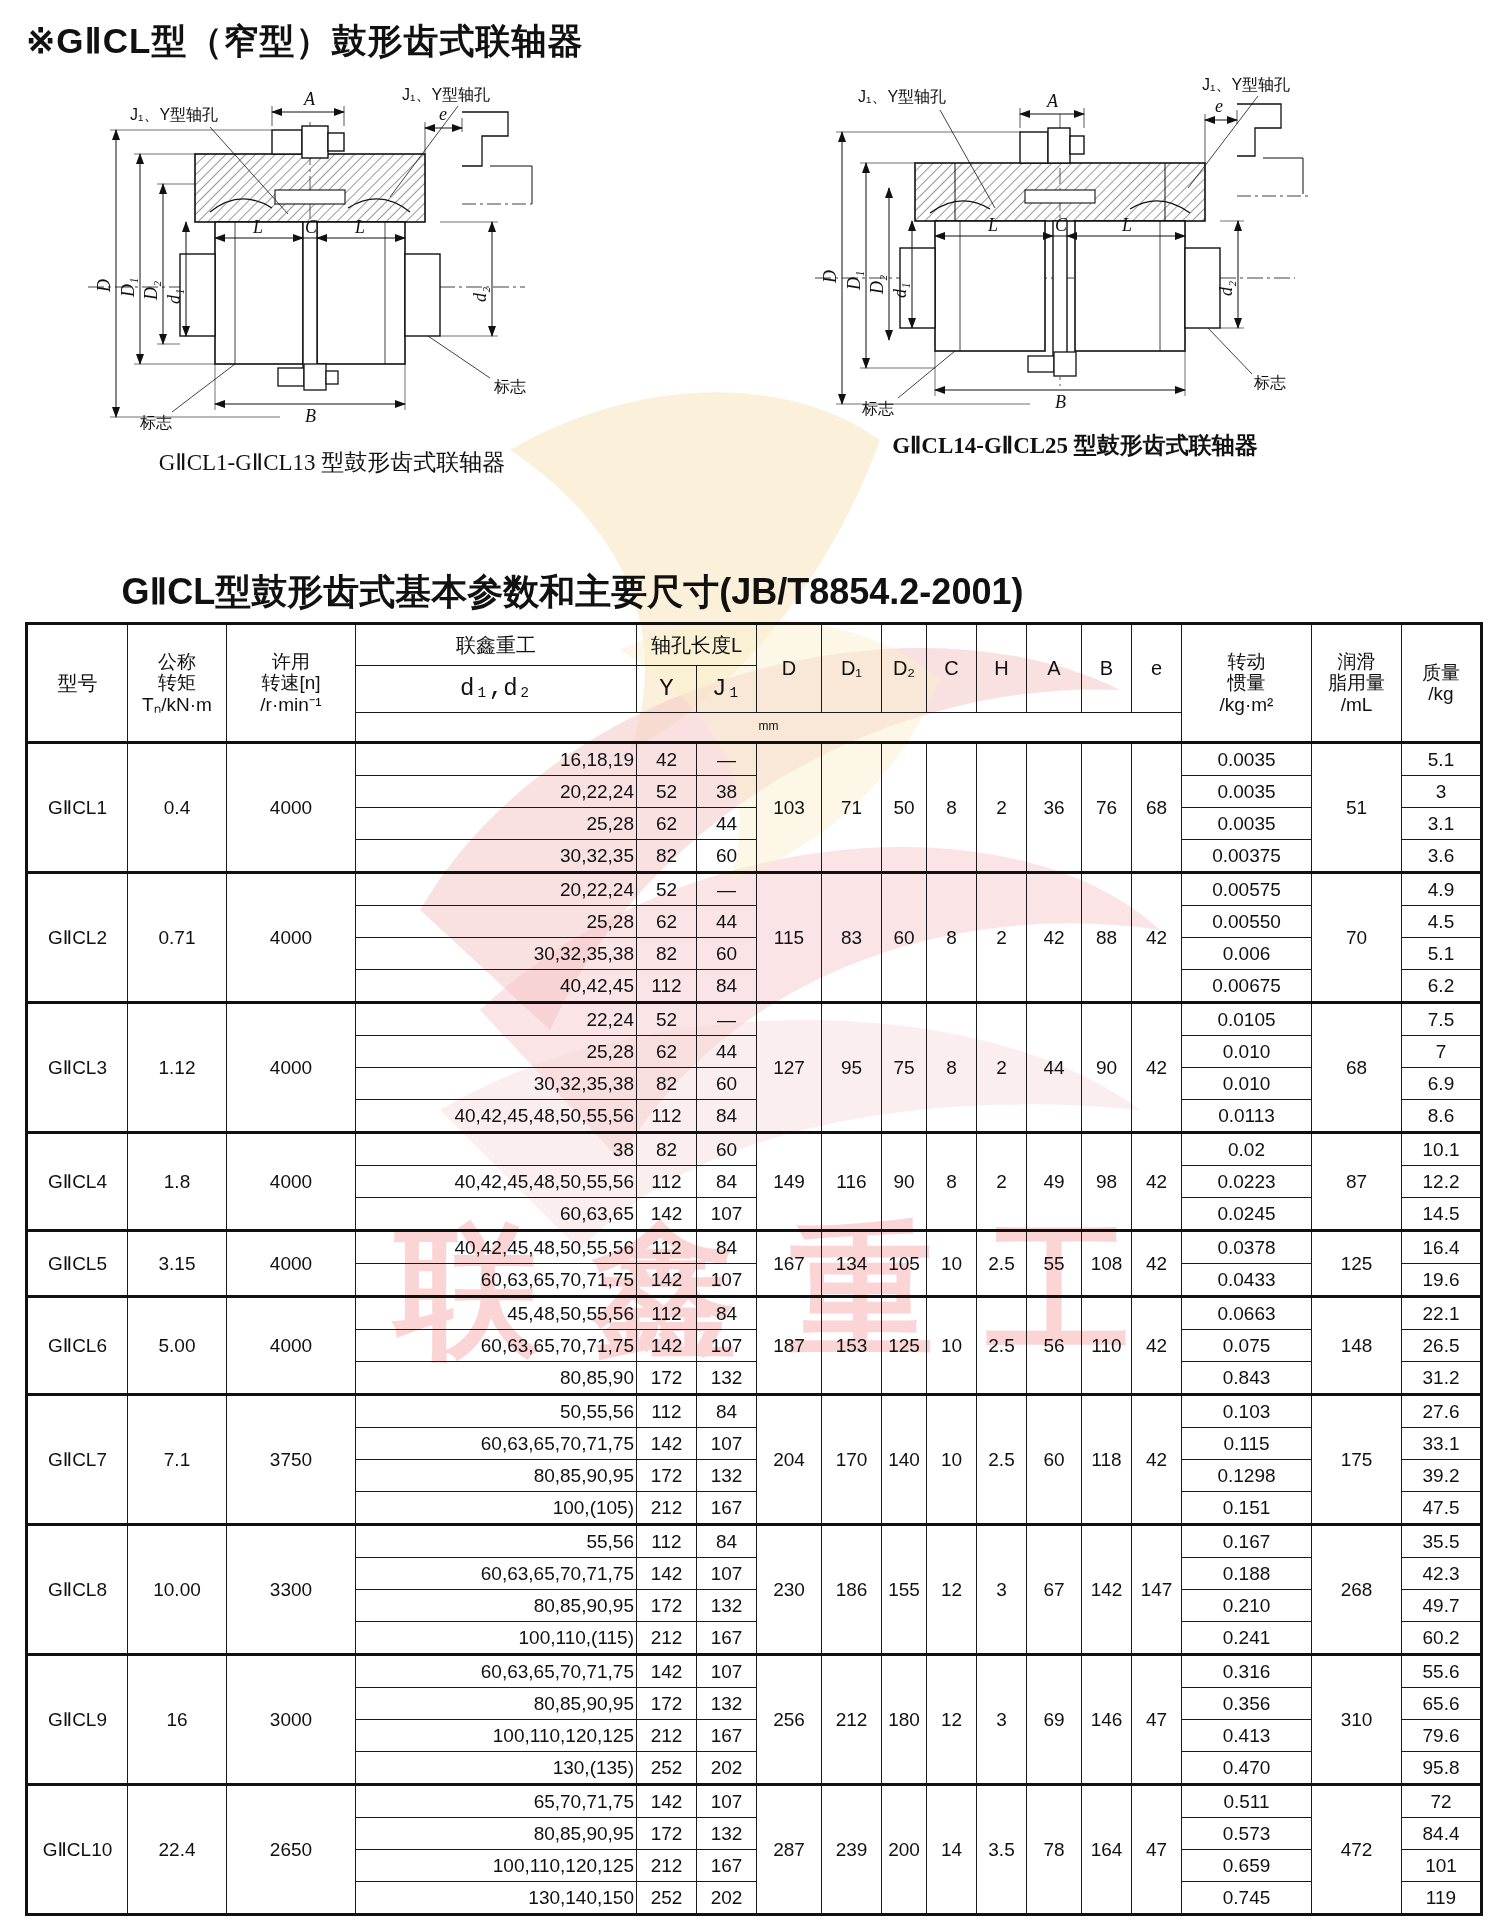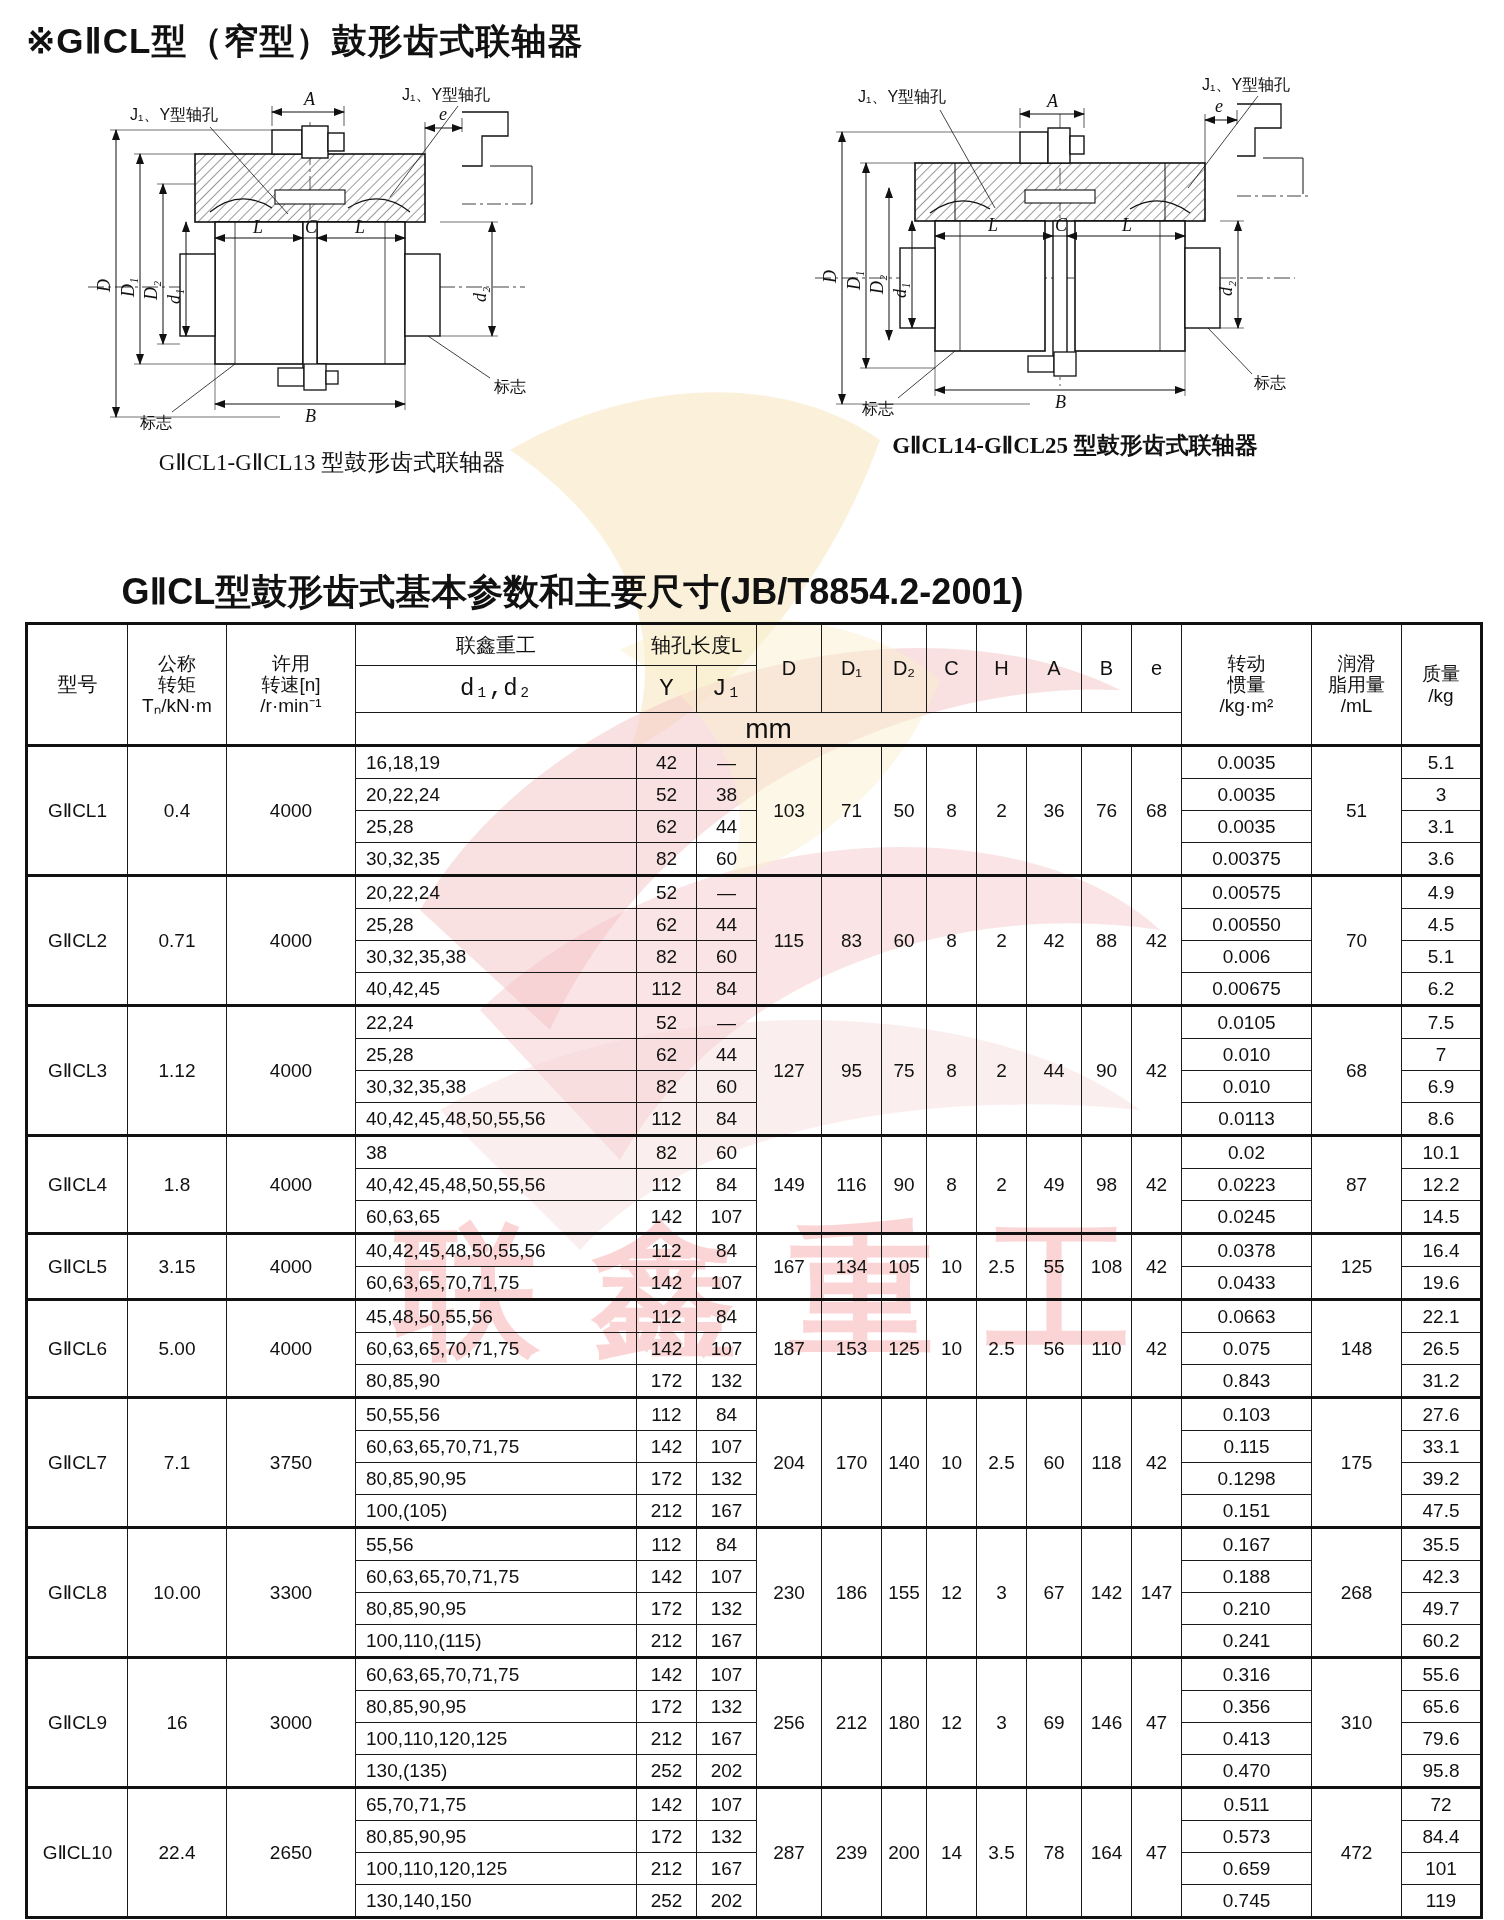--- a/index.html
+++ b/index.html
@@ -19,23 +19,23 @@
   .table-title{position:absolute;left:0;top:540px;width:1145px;text-align:center;font-size:36px;font-weight:bold;z-index:3;margin-top:28px;}
 
   .watermark{position:absolute;left:300px;top:350px;width:1000px;height:960px;z-index:0;pointer-events:none;}
   .watermark-text{position:absolute;left:395px;top:1195px;font-size:145px;font-weight:bold;color:#ef4444;opacity:0.22;letter-spacing:52px;z-index:0;white-space:nowrap;pointer-events:none;}
 
   table.spec{position:absolute;left:25px;top:622px;width:1455px;border-collapse:collapse;table-layout:fixed;background:transparent;z-index:2;border:3px solid #111;}
   .spec th,.spec td{border:1.5px solid #1a1a1a;padding:0 2px;text-align:center;vertical-align:middle;font-weight:normal;font-size:19px;line-height:1.12;overflow:hidden;background:transparent;}
   .spec td{height:31px;}
   .spec tr.hr1 th{height:40px;font-size:20px;}
   .spec tr.hr2 th{height:46px;font-size:24px;font-family:Liberation Mono, monospace;}
-  .spec tr.hr3 th{height:28px;font-size:28px;}
+  .spec tr.hr3 th{height:28px;font-size:12px;}
   .spec th .sub{display:block;font-size:19px;}
-  .spec td.bore{text-align:left;padding-left:10px;}
+  .spec td.bore{text-align:right;padding-left:10px;}
   .spec tr.gf td{border-top:3px solid #111;}
 </style>
 </head>
 <body>
 
 <div class="page">
 
   <svg class="watermark" viewBox="0 0 1000 960">
     <path d="M210,100 C330,30 480,20 580,90 C530,230 430,350 330,400 C370,290 330,180 210,100 Z" fill="#f7e6bd" opacity="0.55"></path>
     <path d="M120,560 C260,320 620,240 820,340 C620,330 360,440 250,680 Z" fill="#f4c3c6" opacity="0.5"></path>

